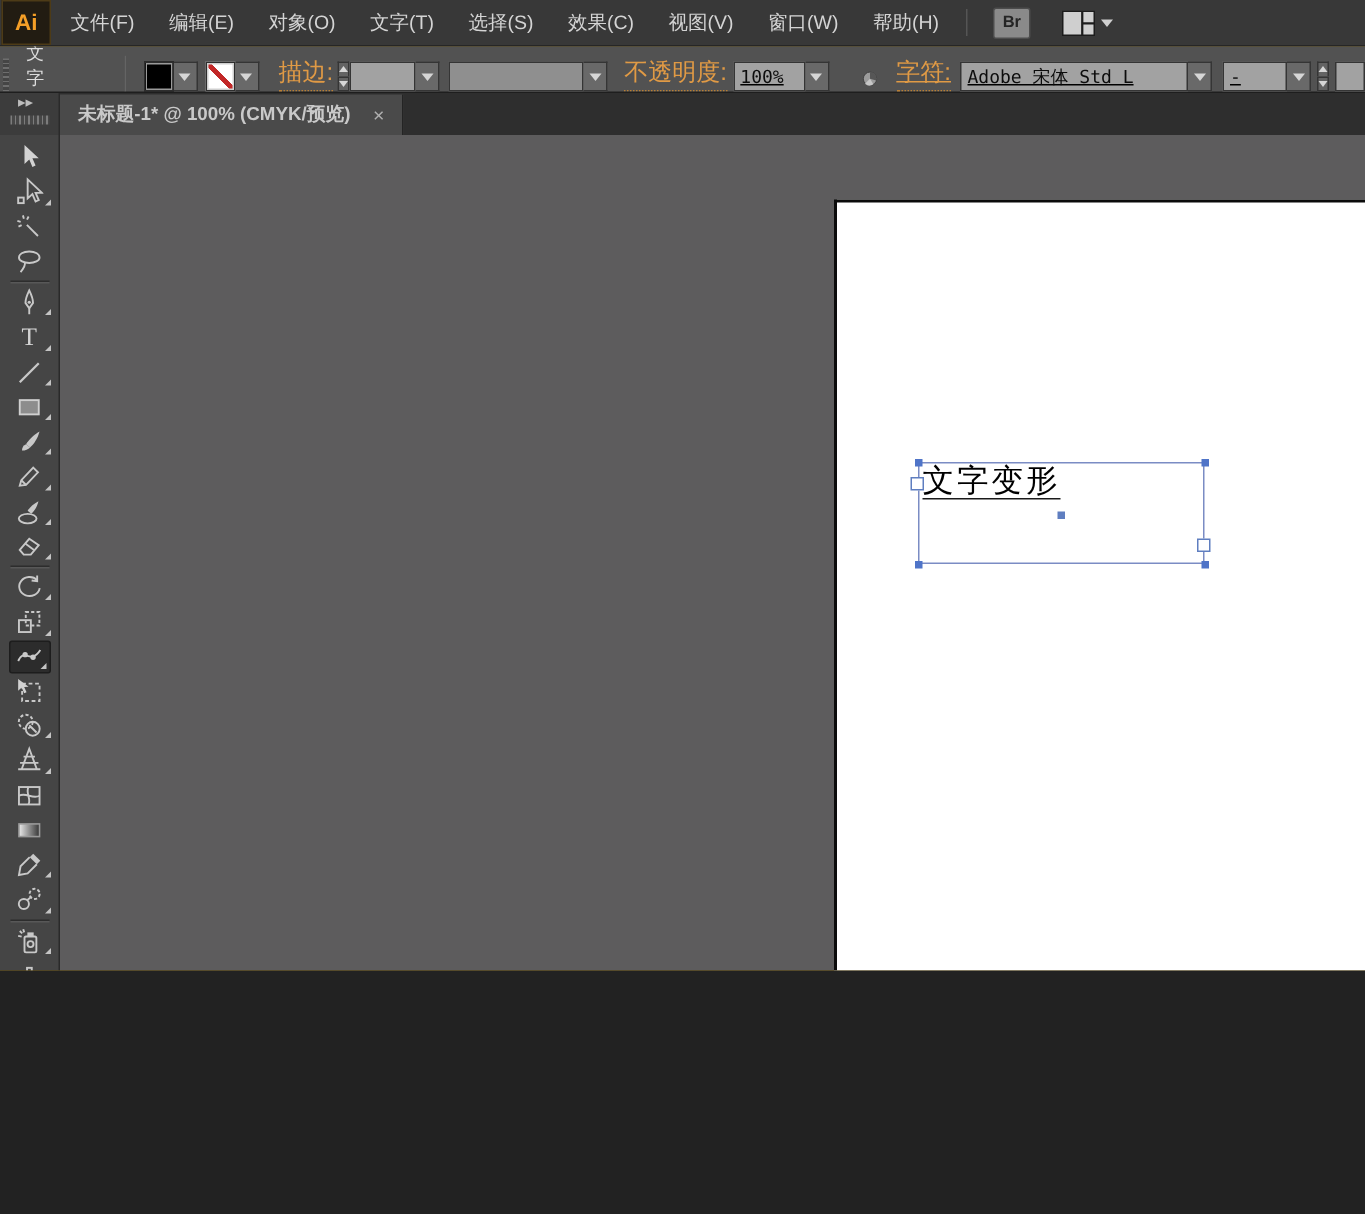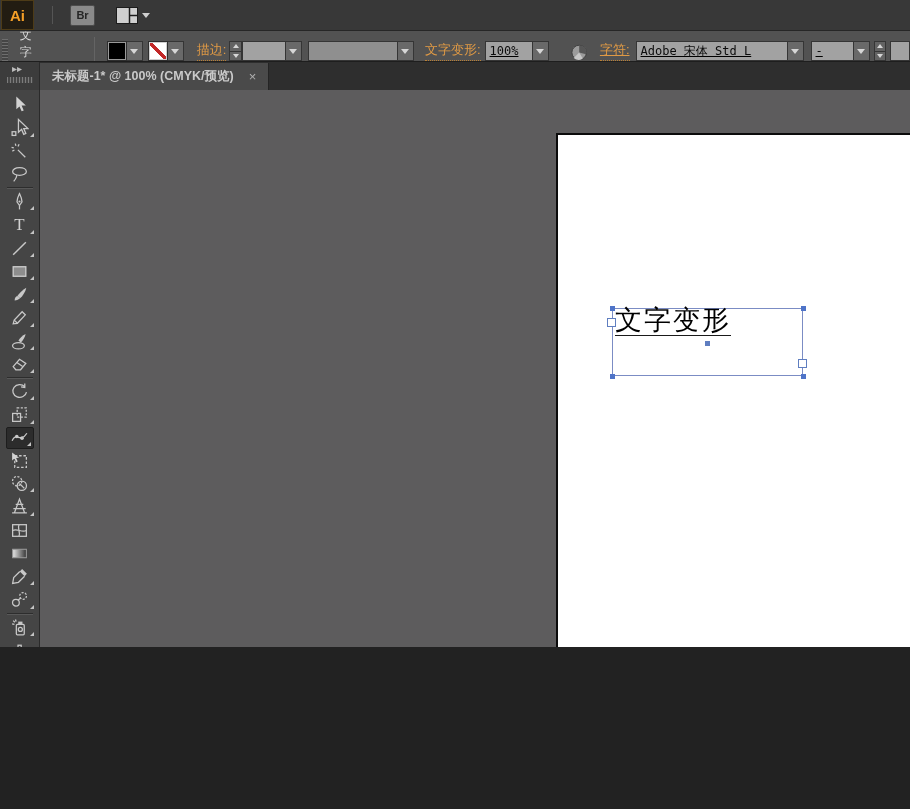--- a/index.html
+++ b/index.html
@@ -42,21 +42,21 @@
     background:#525252; border-bottom:1px solid #1e1e1e;
     display:flex; align-items:flex-end; overflow:hidden;
   }
   .grip-v {
     width:6px; height:22px; margin-left:2px;
     background-image:repeating-linear-gradient(0deg,#6e6e6e 0 1px,#454545 1px 3px);
   }
   .ctx-label { color:#dcdcdc; font-size:12px; margin-left:12px; }
   .vsep { width:1px; height:24px; background:#3d3d3d; border-right:1px solid #646464; margin-left:51px; }
   .orange-label {
-    color:#e09a45; font-size:13px; border-bottom:1px dotted #b97f35;
+    color:#e09a45; font-size:16px; border-bottom:1px dotted #b97f35;
     padding-bottom:1px; white-space:nowrap; cursor:pointer;
   }
   .swatch-combo { display:flex; align-items:center; height:20px; }
   .swatch {
     width:20px; height:20px; border:1px solid #2e2e2e; background:#000;
     box-shadow:inset 0 0 0 1px #9a9a9a;
   }
   .swatch.none {
     background:#fff;
     background-image:linear-gradient(45deg, transparent 44%, #c22727 44%, #c22727 56%, transparent 56%);
@@ -151,38 +151,49 @@
     position:absolute; left:516px; top:43px; width:354px; height:676px;
     background:#ffffff; border-left:2px solid #0b0b0b; border-top:2px solid #0b0b0b;
   }
   .selection-frame {
     position:absolute; left:572px; top:218px; width:191px; height:68px;
     border:1px solid #7b8cc4;
   }
   .text-object {
     position:absolute; left:575px; top:219px;
     font-family:"Liberation Serif","DejaVu Serif",serif;
-    font-size:27px; line-height:23px; color:#000; letter-spacing:2px; white-space:nowrap;
+    font-size:21px; line-height:23px; color:#000; letter-spacing:2px; white-space:nowrap;
   }
   .text-object .baseline { border-bottom:1px solid #1a1a1a; padding-bottom:0; }
   .handle { position:absolute; width:5px; height:5px; background:#4f74c8; }
   .h-tl { left:570px; top:216px; } .h-tr { left:761px; top:216px; }
   .h-bl { left:570px; top:284px; } .h-br { left:761px; top:284px; }
   .port { position:absolute; width:9px; height:9px; background:#fff; border:1px solid #5f7ec0; }
   .in-port  { left:567px; top:228px; }
   .out-port { left:758px; top:269px; }
   .center-pt { position:absolute; left:665px; top:251px; width:5px; height:5px; background:#5f7ec0; }
 </style>
 </head>
 <body>
 
 <div class="screen">
 
   <header class="menubar">
     <div class="ai-logo">Ai</div>
+    <nav class="menus" id="menus">
+        <span>文件(F)</span>
+        <span>编辑(E)</span>
+        <span>对象(O)</span>
+        <span>文字(T)</span>
+        <span>选择(S)</span>
+        <span>效果(C)</span>
+        <span>视图(V)</span>
+        <span>窗口(W)</span>
+        <span>帮助(H)</span>
+      </nav>
     <span class="menu-sep"></span>
     <button class="br-btn">Br</button>
     <div class="workspace-btn">
       <svg width="22" height="17" viewBox="0 0 22 17">
         <rect x="0.5" y="0.5" width="21" height="16" fill="#cfcfcf" stroke="#1c1c1c"></rect>
         <line x1="13.5" y1="0.5" x2="13.5" y2="16.5" stroke="#1c1c1c" stroke-width="1.5"></line>
         <line x1="13.5" y1="8.5" x2="21.5" y2="8.5" stroke="#1c1c1c" stroke-width="1.5"></line>
       </svg>
       <span class="dd-tri"></span>
     </div>
@@ -214,21 +225,21 @@
     <div class="combo">
       <span class="combo-field w-weight"></span>
       <span class="dd-btn"></span>
     </div>
 
     <div class="combo" style="margin-left:6px">
       <span class="combo-field w-profile"></span>
       <span class="dd-btn"></span>
     </div>
 
-    <span class="orange-label" style="margin-left: 11px; color: rgb(224, 154, 69);">文字变形:</span>
+    <span class="orange-label" style="margin-left: 11px; color: rgb(224, 154, 69);">不透明度:</span>
     <div class="combo" style="margin-left:4px">
       <span class="combo-field w-opacity">100%</span>
       <span class="dd-btn"></span>
     </div>
 
     <svg class="recolor" style="margin-left:22px" viewBox="0 0 18 18">
       <circle cx="9" cy="9" r="8" fill="#9b9b9b" stroke="#3b3b3b"></circle>
       <path d="M9 9 L9 1 A8 8 0 0 1 16.6 11 Z" fill="#565656"></path>
       <path d="M9 9 L3 15 A8 8 0 0 0 13 15.5 Z" fill="#c7c7c7"></path>
     </svg>

